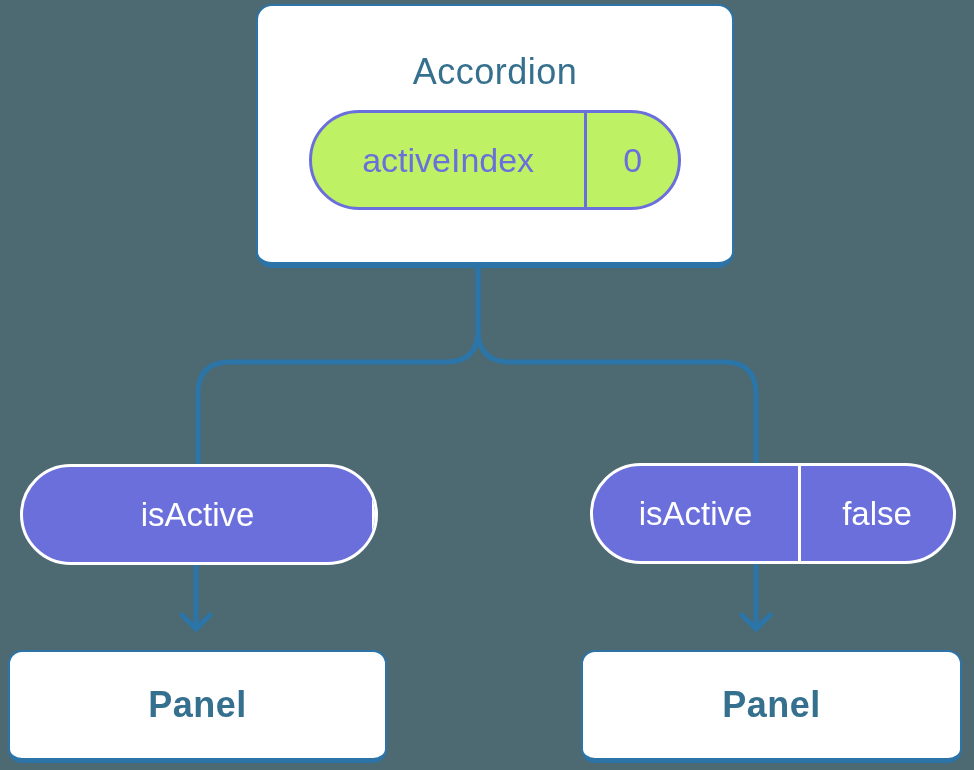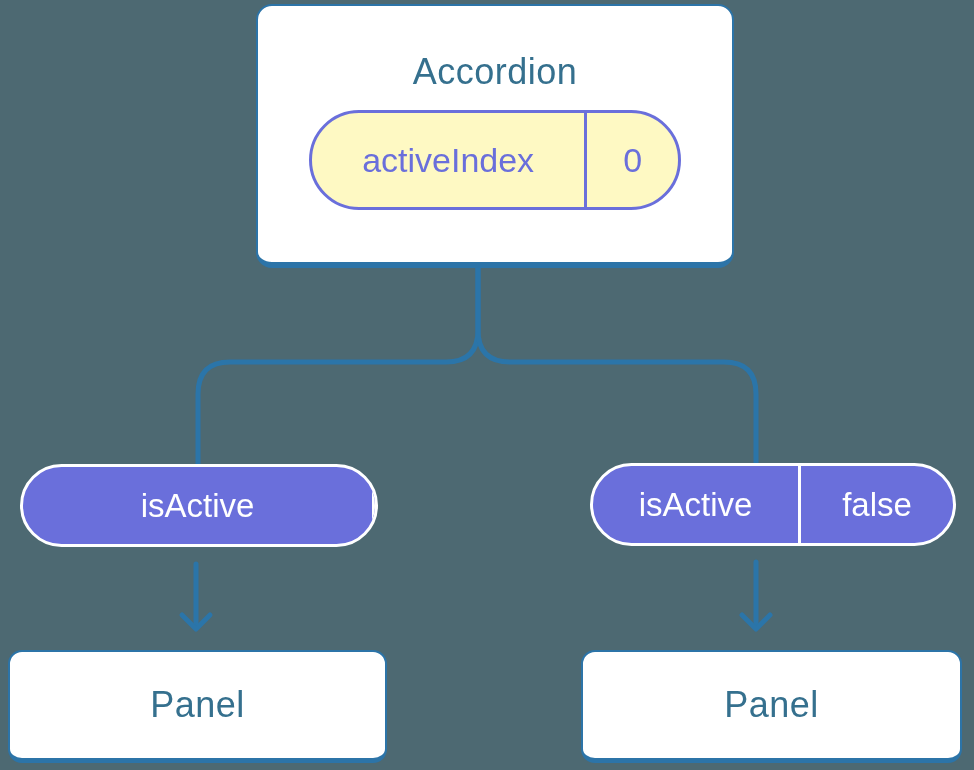--- a/index.html
+++ b/index.html
@@ -48,21 +48,21 @@
     line-height: 44px;
   }
   .accordion-card .card-title {
     margin-top: 44px;
   }
   .state-pill {
     margin-top: 16px;
     width: 372px;
     height: 100px;
     box-sizing: border-box;
-    background: #fef9c3;
+    background: #bef264;
     border: 3px solid #6A6FDB;
     border-radius: 60px;
     display: flex;
     align-items: stretch;
     color: #6A6FDB;
     font-size: 34px;
     overflow: hidden;
   }
   .seg {
     display: flex;
@@ -70,21 +70,21 @@
     justify-content: center;
   }
   .state-pill .seg-name { flex: 3; }
   .state-pill .seg-value { flex: 1; }
   .state-pill .pill-divider {
     width: 3px;
     background: #6A6FDB;
   }
   .prop-pill {
     position: absolute;
-    height: 83px;
+    height: 101px;
     box-sizing: border-box;
     background: #6A6FDB;
     border: 3px solid #FFFFFF;
     border-radius: 60px;
     display: flex;
     align-items: stretch;
     color: #FFFFFF;
     font-size: 33px;
     overflow: hidden;
   }
@@ -108,21 +108,21 @@
   .prop-pill-right .seg-value { flex: 1; text-align: right; }
   .panel-card {
     top: 650px;
     height: 113px;
     border-bottom-width: 5px;
     border-radius: 14px;
     display: flex;
     align-items: center;
     justify-content: center;
   }
-  .panel-card .card-title { margin: 0; }
+  .panel-card .card-title { margin: 0; font-weight: bold; }
   .panel-left { left: 8px;   width: 379px; }
   .panel-right { left: 581px; width: 381px; }
 </style>
 </head>
 <body>
 
 <div class="canvas">
 
   <svg class="connectors" viewBox="0 0 974 770" fill="none">
     <path d="M478 264 L478 330 Q478 362 446 362 L230 362 Q198 362 198 394 L198 468" stroke-width="5" stroke-linecap="round" fill="none" stroke="#2B75A9"></path>

